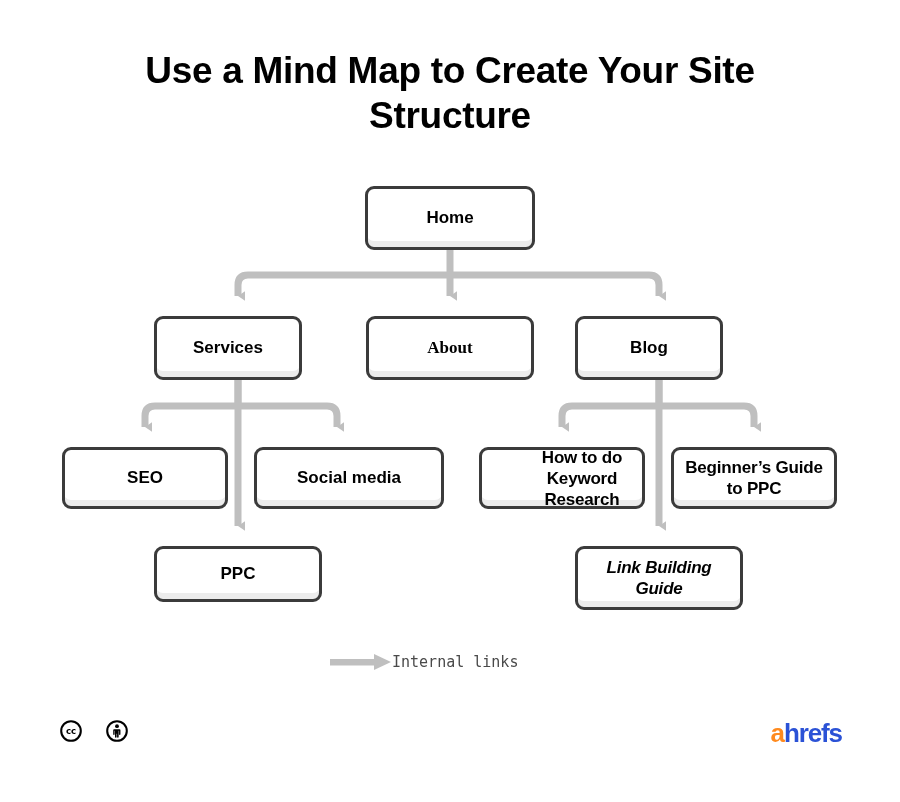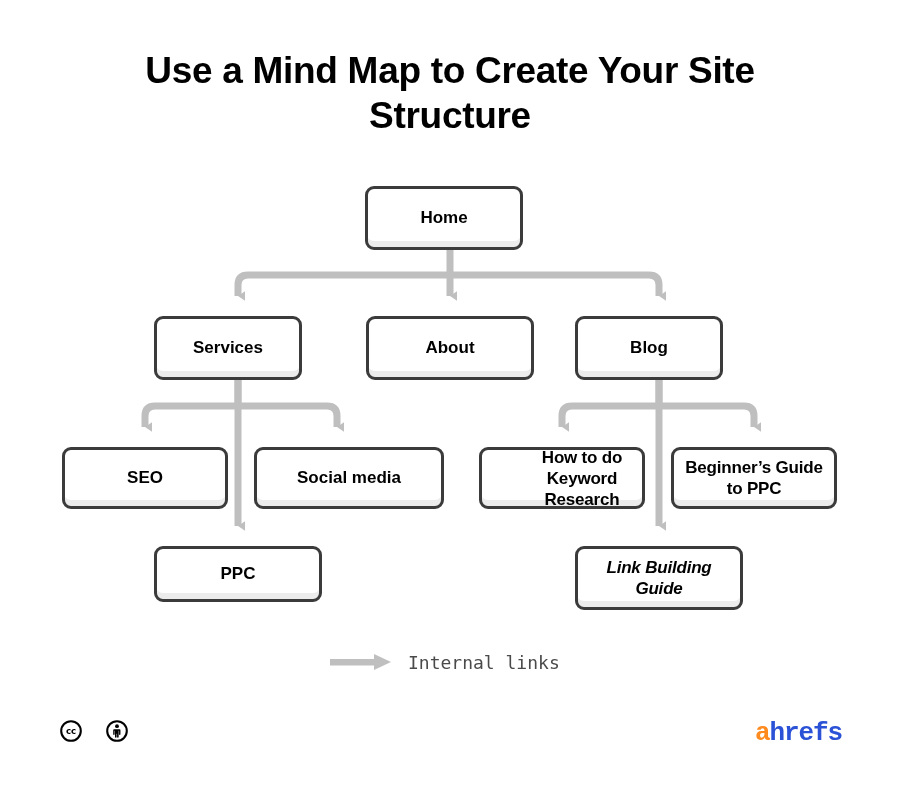--- a/index.html
+++ b/index.html
@@ -68,43 +68,42 @@
   .legend {
     position: absolute;
     left: 330px;
     top: 645px;
     display: flex;
     align-items: center;
     height: 34px;
   }
   .legend-arrow { width: 62px; height: 22px; display: block; }
   .legend-text {
-    margin-left: 16px;
     font-family: "DejaVu Sans Mono", monospace;
-    font-size: 18px;
+    font-size: 15px;
     color: #4a4a4a;
     letter-spacing: 0px;
   }
 
   
   .cc-icons {
     position: absolute;
     left: 60px;
     top: 720px;
     display: flex;
     align-items: center;
     gap: 24px;
   }
   .cc-icons svg { display: block; }
 
   .brand {
     position: absolute;
     right: 58px;
     top: 718px;
-    font-family: Liberation Mono, monospace;
+    font-family: Liberation Sans, sans-serif;
     font-weight: bold;
     font-size: 26px;
     letter-spacing: -1.1px;
     line-height: 30px;
   }
   .brand .a { color: #ff8a1e; }
   .brand .rest { color: #2b52d6; }
 </style>
 </head>
 <body>
@@ -132,29 +131,29 @@
     <path d="M238,406 L327,406 Q337,406 337,416 L337,427" marker-end="url(#ah-down)"></path>
     <path d="M238,380 L238,526" marker-end="url(#ah-down)"></path>
 
     <path d="M659,380 L659,406"></path>
     <path d="M659,406 L572,406 Q562,406 562,416 L562,427" marker-end="url(#ah-down)"></path>
     <path d="M659,406 L744,406 Q754,406 754,416 L754,427" marker-end="url(#ah-down)"></path>
     <path d="M659,380 L659,526" marker-end="url(#ah-down)"></path>
   </g>
 </svg>
 
-<div class="node one-line" style="left:365px; top:186px; width:158px; height:64px;">
+<div class="node one-line" style="left:365px; top:186px; width:170px; height:64px;">
   <span class="label">Home</span>
 </div>
 
 <div class="node one-line" style="left:154px; top:316px; width:148px; height:64px;">
   <span class="label">Services</span>
 </div>
 
-<div class="node one-line" style="left:366px; top:316px; width:168px; height:64px;">
+<div class="node one-line" style="left:366px; top:316px; width:168px; height:64px;font-family:Liberation Serif, serif;">
   <span class="label">About</span>
 </div>
 
 <div class="node one-line" style="left:575px; top:316px; width:148px; height:64px;">
   <span class="label">Blog</span>
 </div>
 
 <div class="node one-line" style="left:62px; top:447px; width:166px; height:62px;align-items:center;">
   <span class="label">SEO</span>
 </div>

